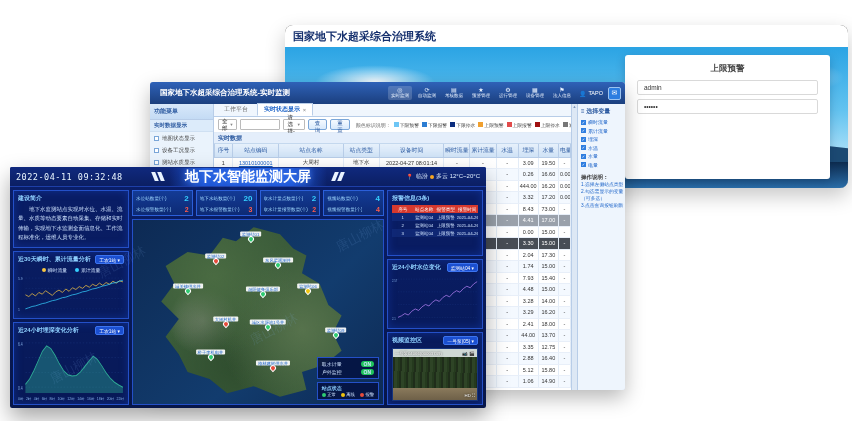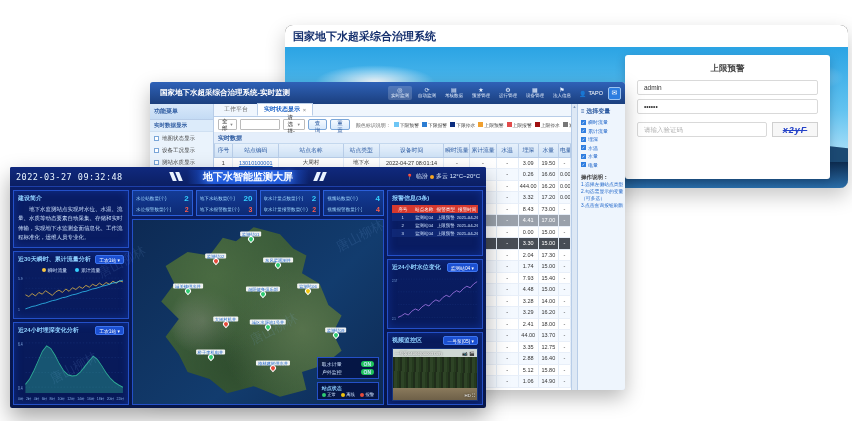--- a/index.html
+++ b/index.html
@@ -93,21 +93,21 @@
   
   .dash{left:10px;top:167px;width:476px;height:241px;z-index:3;border-radius:2px;overflow:hidden;
         background:linear-gradient(180deg,#0a1f6b,#071649);box-shadow:0 10px 22px rgba(0,0,0,.35);}
   .dash-header{position:relative;height:20px;display:flex;align-items:center;padding:0 6px;
         background:linear-gradient(180deg,#10297e,#0b1f63);border-bottom:1px solid #1e3fa8;}
   .clock{font-family:"DejaVu Sans Mono",monospace;font-size:8.5px;color:#eaf6ff;letter-spacing:.5px;}
   .banner{position:absolute;left:50%;transform:translateX(-50%);display:flex;align-items:center;gap:6px;}
   .slashes{display:flex;gap:2px;}
   .slash{width:4px;height:9px;background:#e9f3ff;display:inline-block;}
   .sl-l .slash{transform:skewX(22deg);} .sl-r .slash{transform:skewX(-22deg);}
-  .dash-title{font-size:10px;font-weight:bold;color:#fff;padding:0 16px;white-space:nowrap;
+  .dash-title{font-size:14px;font-weight:bold;color:#fff;padding:0 16px;white-space:nowrap;
      background:linear-gradient(90deg,rgba(30,86,214,0),#1e56d6 22%,#1e56d6 78%,rgba(30,86,214,0));text-shadow:0 0 6px #4f8cff;}
   .weather{margin-left:auto;display:flex;align-items:center;gap:2px;font-size:6px;color:#dfeeff;white-space:nowrap;}
   .weather .pin{font-size:6px;}
   .wdot{width:4px;height:4px;border-radius:50%;background:#f5a623;display:inline-block;}
   .dash-body{position:relative;display:flex;gap:3px;padding:3px;height:221px;}
   .col-l{width:116px;display:flex;flex-direction:column;gap:3px;}
   .col-c{flex:1;min-width:0;display:flex;flex-direction:column;gap:3px;}
   .col-r{width:96px;display:flex;flex-direction:column;gap:3px;}
   .dpanel{border:1px solid #2450c8;background:rgba(10,30,100,.55);box-shadow:inset 0 0 8px rgba(30,80,220,.35);
           padding:3px 4px;display:flex;flex-direction:column;min-height:0;}
@@ -175,26 +175,20 @@
     <div class="login-hero">
       <div class="cloud c1"></div>
       <div class="cloud c2"></div>
       <div class="cloud c3"></div>
       <div class="mountains"></div>
       <div class="lake"></div>
       <div class="login-card">
         <div class="login-card-title">上限预警</div>
         <input class="login-input" readonly="" value="admin" style="">
         <input class="login-input" readonly="" value="••••••" style="">
-        <div class="captcha-row">
-          <input class="login-input" readonly="" placeholder="请输入验证码" style="">
-          <div class="captcha-img">
-              <span>x2yF</span>
-            </div>
-        </div>
       </div>
     </div>
   </div>
 
   <div class="win mid">
     <div class="mid-header">
       <span class="mid-title">国家地下水超采综合治理系统-实时监测</span>
       <div class="mid-nav" id="mid-nav">
           <div class="nav-it on">
             <span class="nav-ico">◎</span>
@@ -641,21 +635,21 @@
             <div class="help-l">2.勾选需显示的变量</div>
             <div class="help-l">（可多选）</div>
             <div class="help-l">3.点击查询按钮刷新</div>
           </div>
       </div>
     </div>
   </div>
 
   <div class="win dash">
     <div class="dash-header">
-      <span class="clock">2022-03-27 09:32:48</span>
+      <span class="clock">2022-04-11 09:32:48</span>
       <div class="banner">
         <span class="slashes sl-l">
             <span class="slash"></span>
             <span class="slash"></span>
           </span>
         <span class="dash-title">地下水智能监测大屏</span>
         <span class="slashes sl-r">
             <span class="slash"></span>
             <span class="slash"></span>
           </span>

